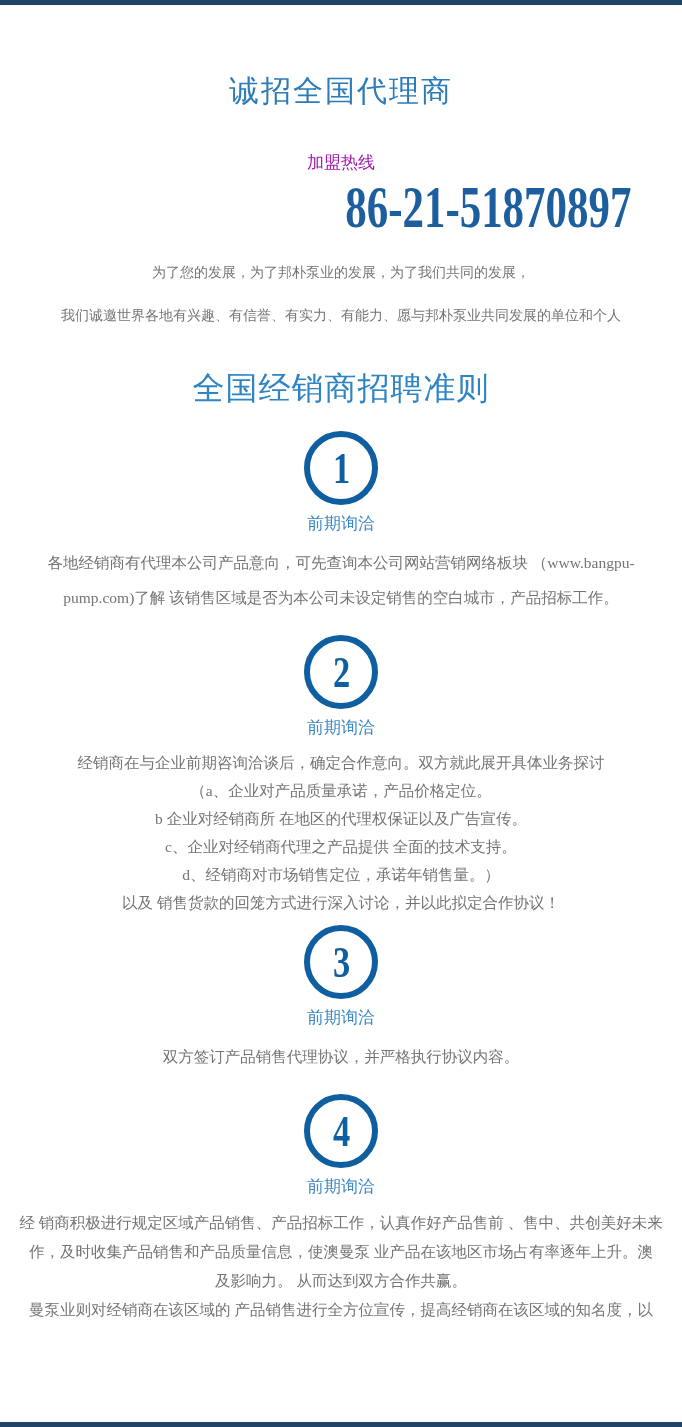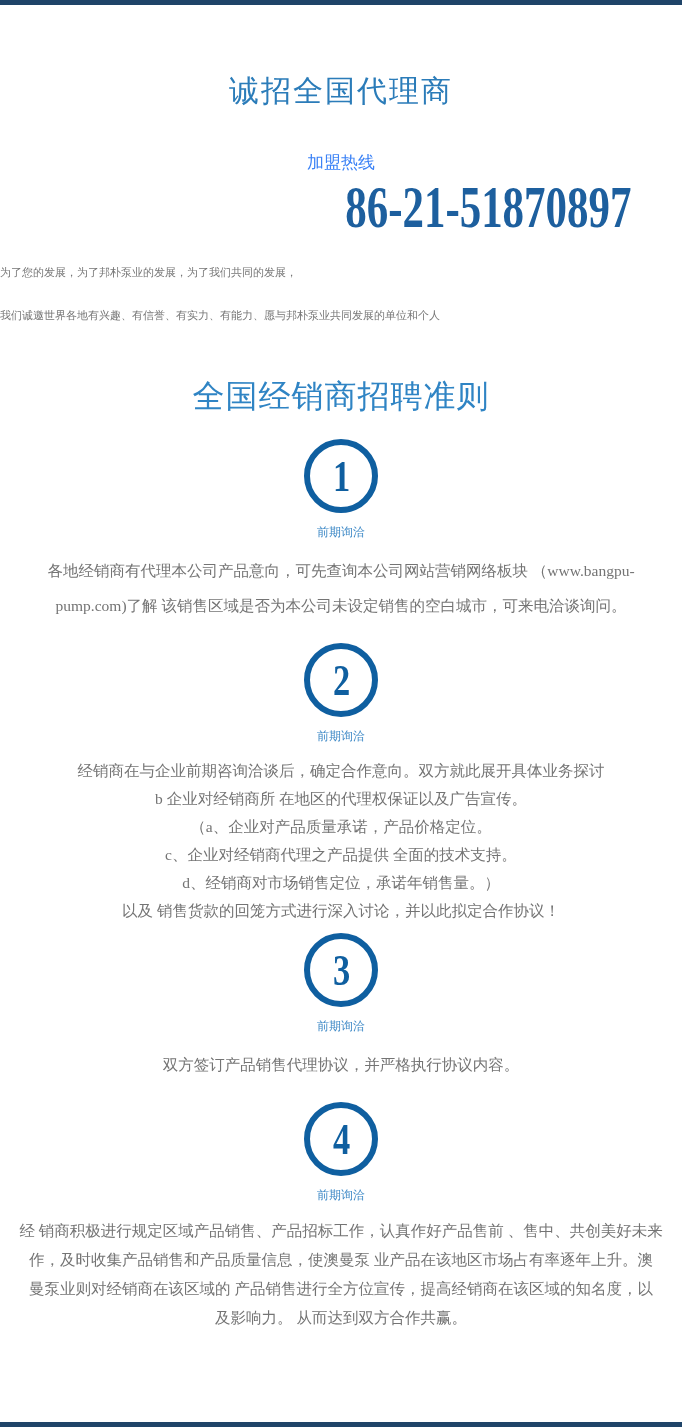--- a/index.html
+++ b/index.html
@@ -26,47 +26,48 @@
     font-size:30px;
     line-height:36px;
     color:#2b7cb9;
     letter-spacing:2px;
   }
   .hotline-label{
     margin-top:44px;
     text-align:center;
     font-size:17px;
     line-height:20px;
-    color:#3b82f6;
+    color:#a21caf;
   }
   .phone-row{
     margin-top:6px;
     text-align:right;
     height:58px;
     line-height:58px;
   }
   .phone-number{
     display:inline-block;
     font-size:58px;
     font-weight:700;
     color:#1d5f9e;
     transform:scale(0.74,1.02);
     transform-origin:center center;
     letter-spacing:0px;
     white-space:nowrap;
   }
   .intro{
     margin-top:14px;
-    font-size:11px;
+    text-align:center;
+    font-size:14px;
     line-height:43px;
     color:#757575;
   }
   .intro .line{white-space:nowrap;}
   .section-title{
-    margin-top:40px;
+    margin-top:32px;
     text-align:center;
     font-size:32px;
     line-height:38px;
     color:#2f84c4;
     letter-spacing:1px;
   }
   .step{margin-top:20px;text-align:center;}
   .step.first{margin-top:24px;}
   .step.third{margin-top:8px;}
   .step-circle{
@@ -79,21 +80,21 @@
   .step-number{
     display:inline-block;
     font-size:42px;
     font-weight:700;
     color:#0f5fa0;
     transform:scale(0.82,1.05);
     line-height:1;
   }
   .step-label{
     margin-top:8px;
-    font-size:12px;
+    font-size:17px;
     line-height:22px;
     color:#3c88c6;
   }
   .step-text{
     margin-top:10px;
     width:676px;
     margin-left:auto;margin-right:auto;
     font-size:15.5px;
     color:#747474;
   }
@@ -123,33 +124,33 @@
 
   <div class="section-title">全国经销商招聘准则</div>
 
   <div class="step first">
     <div class="step-circle">
       <span class="step-number">1</span>
     </div>
     <div class="step-label">前期询洽</div>
     <div class="step-text lh35">
       <div class="line">各地经销商有代理本公司产品意向，可先查询本公司网站营销网络板块 （www.bangpu-</div>
-      <div class="line">pump.com)了解 该销售区域是否为本公司未设定销售的空白城市，可来电洽谈询问。</div>
+      <div class="line">pump.com)了解 该销售区域是否为本公司未设定销售的空白城市，产品招标工作。</div>
     </div>
   </div>
 
   <div class="step">
     <div class="step-circle">
       <span class="step-number">2</span>
     </div>
     <div class="step-label">前期询洽</div>
     <div class="step-text lh28">
       <div class="line">经销商在与企业前期咨询洽谈后，确定合作意向。双方就此展开具体业务探讨</div>
+      <div class="line">（a、企业对产品质量承诺，产品价格定位。</div>
       <div class="line">b 企业对经销商所 在地区的代理权保证以及广告宣传。</div>
-      <div class="line">（a、企业对产品质量承诺，产品价格定位。</div>
       <div class="line">c、企业对经销商代理之产品提供 全面的技术支持。</div>
       <div class="line">d、经销商对市场销售定位，承诺年销售量。）</div>
       <div class="line">以及 销售货款的回笼方式进行深入讨论，并以此拟定合作协议！</div>
     </div>
   </div>
 
   <div class="step third">
     <div class="step-circle">
       <span class="step-number">3</span>
     </div>
@@ -160,19 +161,19 @@
   </div>
 
   <div class="step">
     <div class="step-circle">
       <span class="step-number">4</span>
     </div>
     <div class="step-label">前期询洽</div>
     <div class="step-text lh29">
       <div class="line">经 销商积极进行规定区域产品销售、产品招标工作，认真作好产品售前 、售中、共创美好未来</div>
       <div class="line">作，及时收集产品销售和产品质量信息，使澳曼泵 业产品在该地区市场占有率逐年上升。澳</div>
+      <div class="line">及影响力。 从而达到双方合作共赢。</div>
       <div class="line">曼泵业则对经销商在该区域的 产品销售进行全方位宣传，提高经销商在该区域的知名度，以</div>
-      <div class="line">及影响力。 从而达到双方合作共赢。</div>
     </div>
   </div>
 
   <div class="edge-bar bottom"></div>
 </div>
 
 </body></html>

